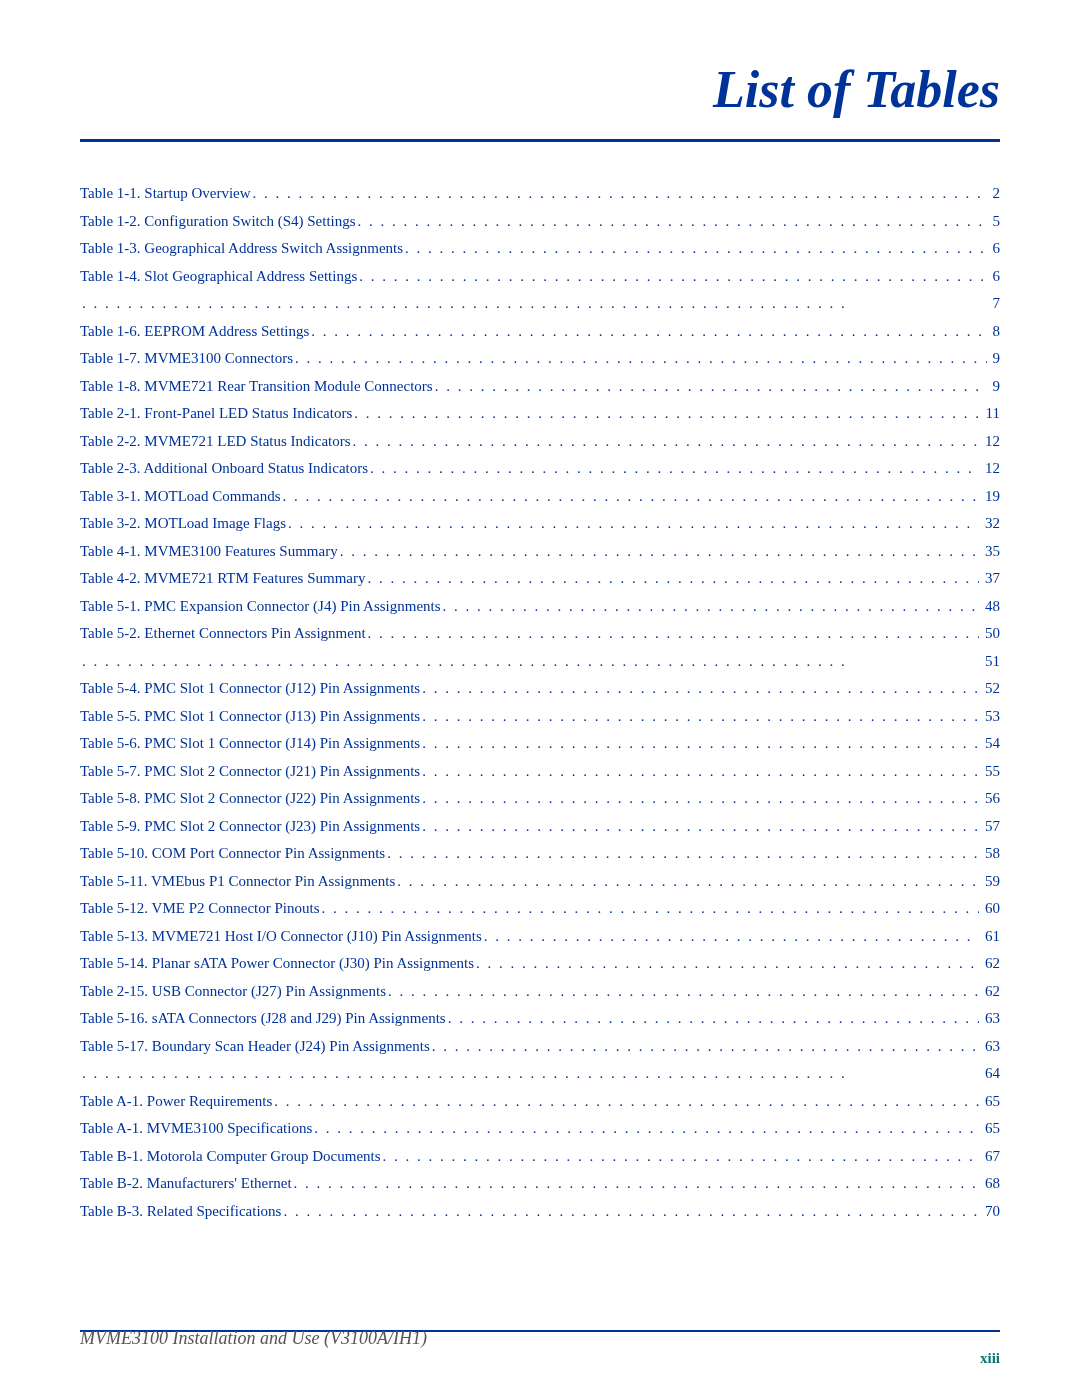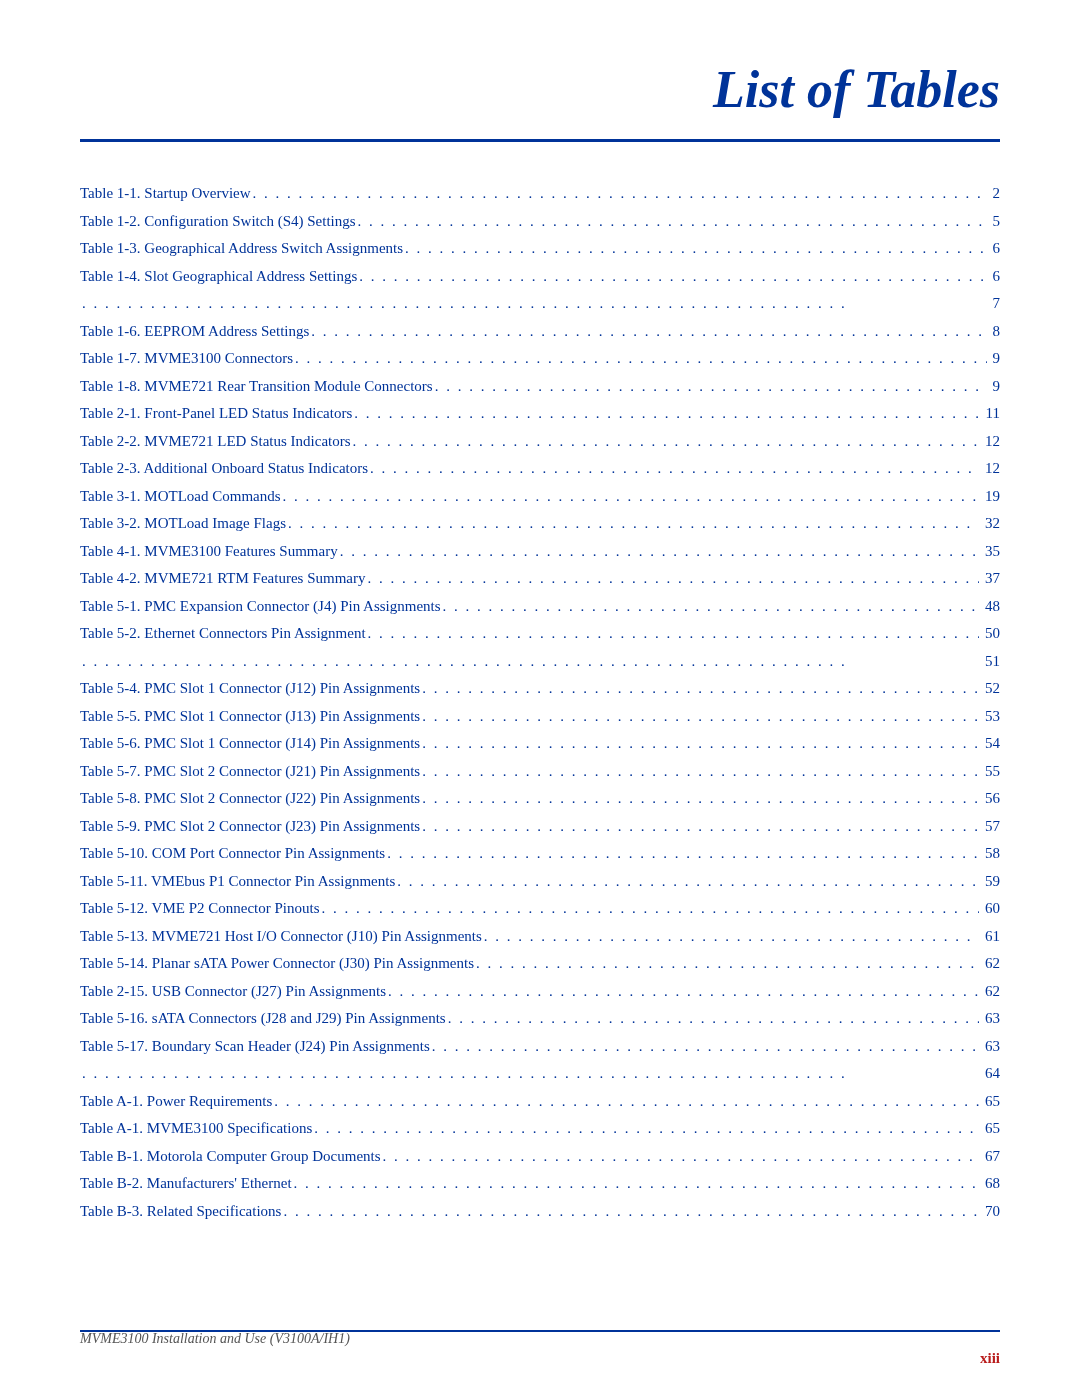--- a/index.html
+++ b/index.html
@@ -79,29 +79,29 @@
     .footer-rule {
       border: none;
       border-top: 2px solid #003399;
       margin: 0 80px;
       position: absolute;
       bottom: 65px;
       left: 0;
       right: 0;
     }
     .footer-text {
-      font-size: 14px;
+      font-size: 18px;
       font-style: italic;
       color: #555;
       font-family: Times New Roman, Times, serif;
     }
     .footer-page {
       font-size: 15px;
       font-weight: bold;
-      color: #b91c1c;
+      color: #0f766e;
       margin-top: 40px;
     }
   </style>
 </head>
 <body>
 
 <div class="page">
   <div class="header-title">
     <h1>List of Tables</h1>
   </div>

